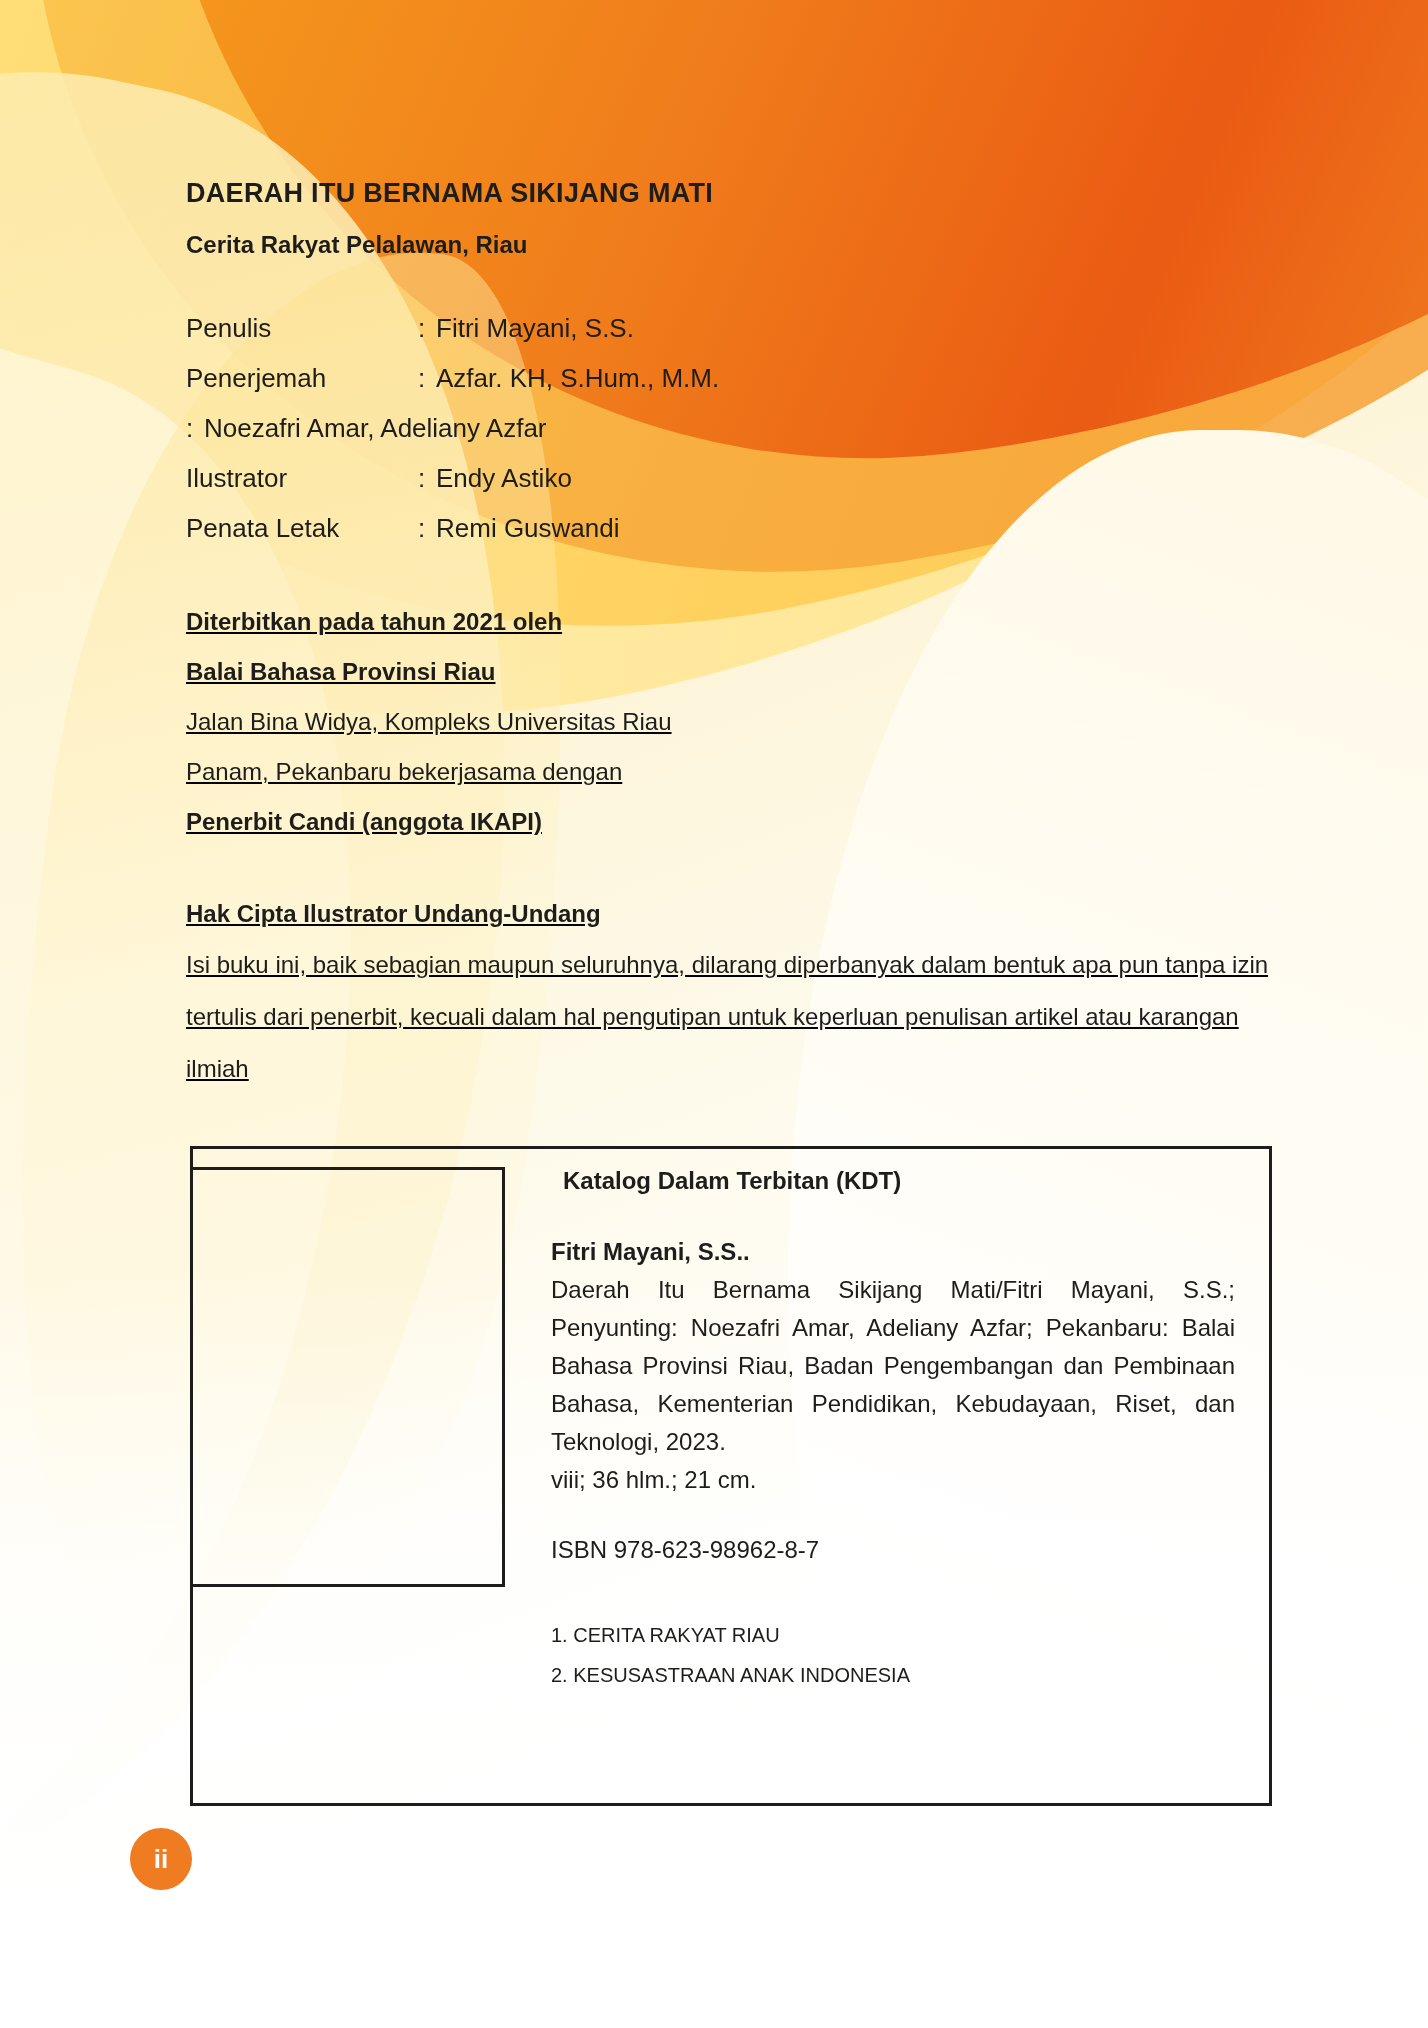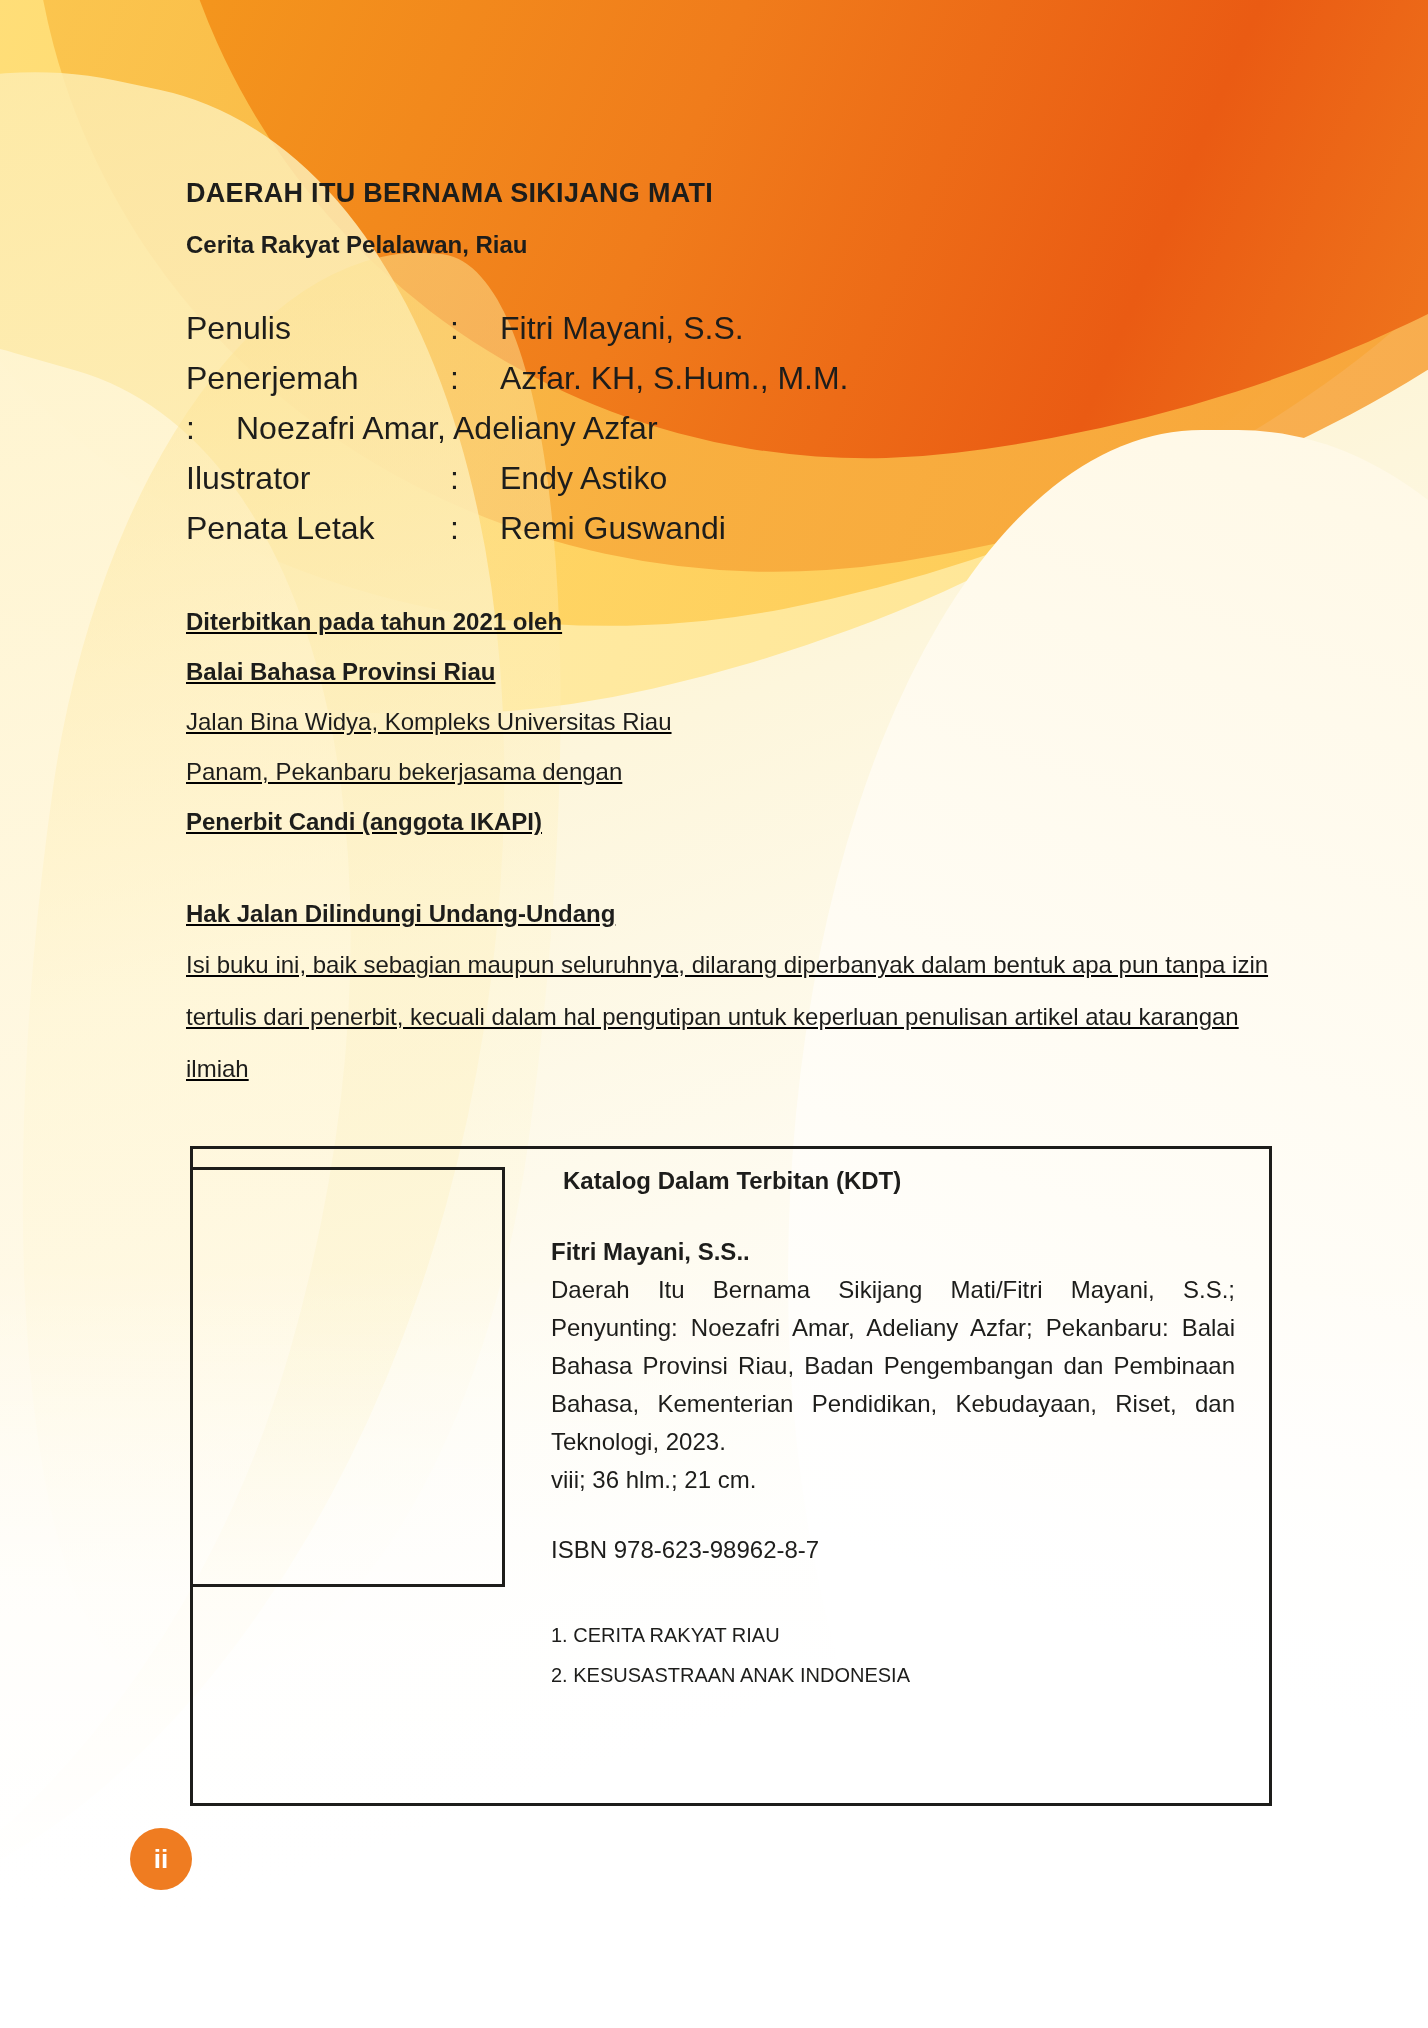--- a/index.html
+++ b/index.html
@@ -134,24 +134,23 @@
     font-size: 24px;
     font-weight: bold;
     color: #1d1d1b;
     margin: 0 0 44px 0;
   }
   .credits {
     margin: 0 0 44px 0;
   }
   .credit-row {
     display: flex;
-    font-size: 32px;
+    font-size: 26px;
     line-height: 50px;
     color: #1d1d1b;
-    gap: 32px;
   }
   .credit-role {
     width: 232px;
     flex: none;
   }
   .credit-sep {
     width: 18px;
     flex: none;
   }
   .credit-value {
@@ -307,21 +306,21 @@
 
     <div class="block">
       <div class="line bold">Diterbitkan pada tahun 2021 oleh</div>
       <div class="line bold">Balai Bahasa Provinsi Riau</div>
       <div class="line">Jalan Bina Widya, Kompleks Universitas Riau</div>
       <div class="line">Panam, Pekanbaru bekerjasama dengan</div>
       <div class="line bold">Penerbit Candi (anggota IKAPI)</div>
     </div>
 
     <div class="block">
-      <div class="line bold">Hak Jalan Dilindungi Undang-Undang</div>
+      <div class="line bold">Hak Cipta Ilustrator Undang-Undang</div>
       <div class="para">Isi buku ini, baik sebagian maupun seluruhnya, dilarang diperbanyak dalam bentuk apa pun tanpa izin tertulis dari penerbit, kecuali dalam hal pengutipan untuk keperluan penulisan artikel atau karangan ilmiah</div>
     </div>
 
   </div>
 
   <div class="kdt">
     <div class="kdt-inner-box"></div>
     <div class="kdt-body">
       <div class="kdt-heading">Katalog Dalam Terbitan (KDT)</div>
       <div class="kdt-author">Fitri Mayani, S.S..</div>

